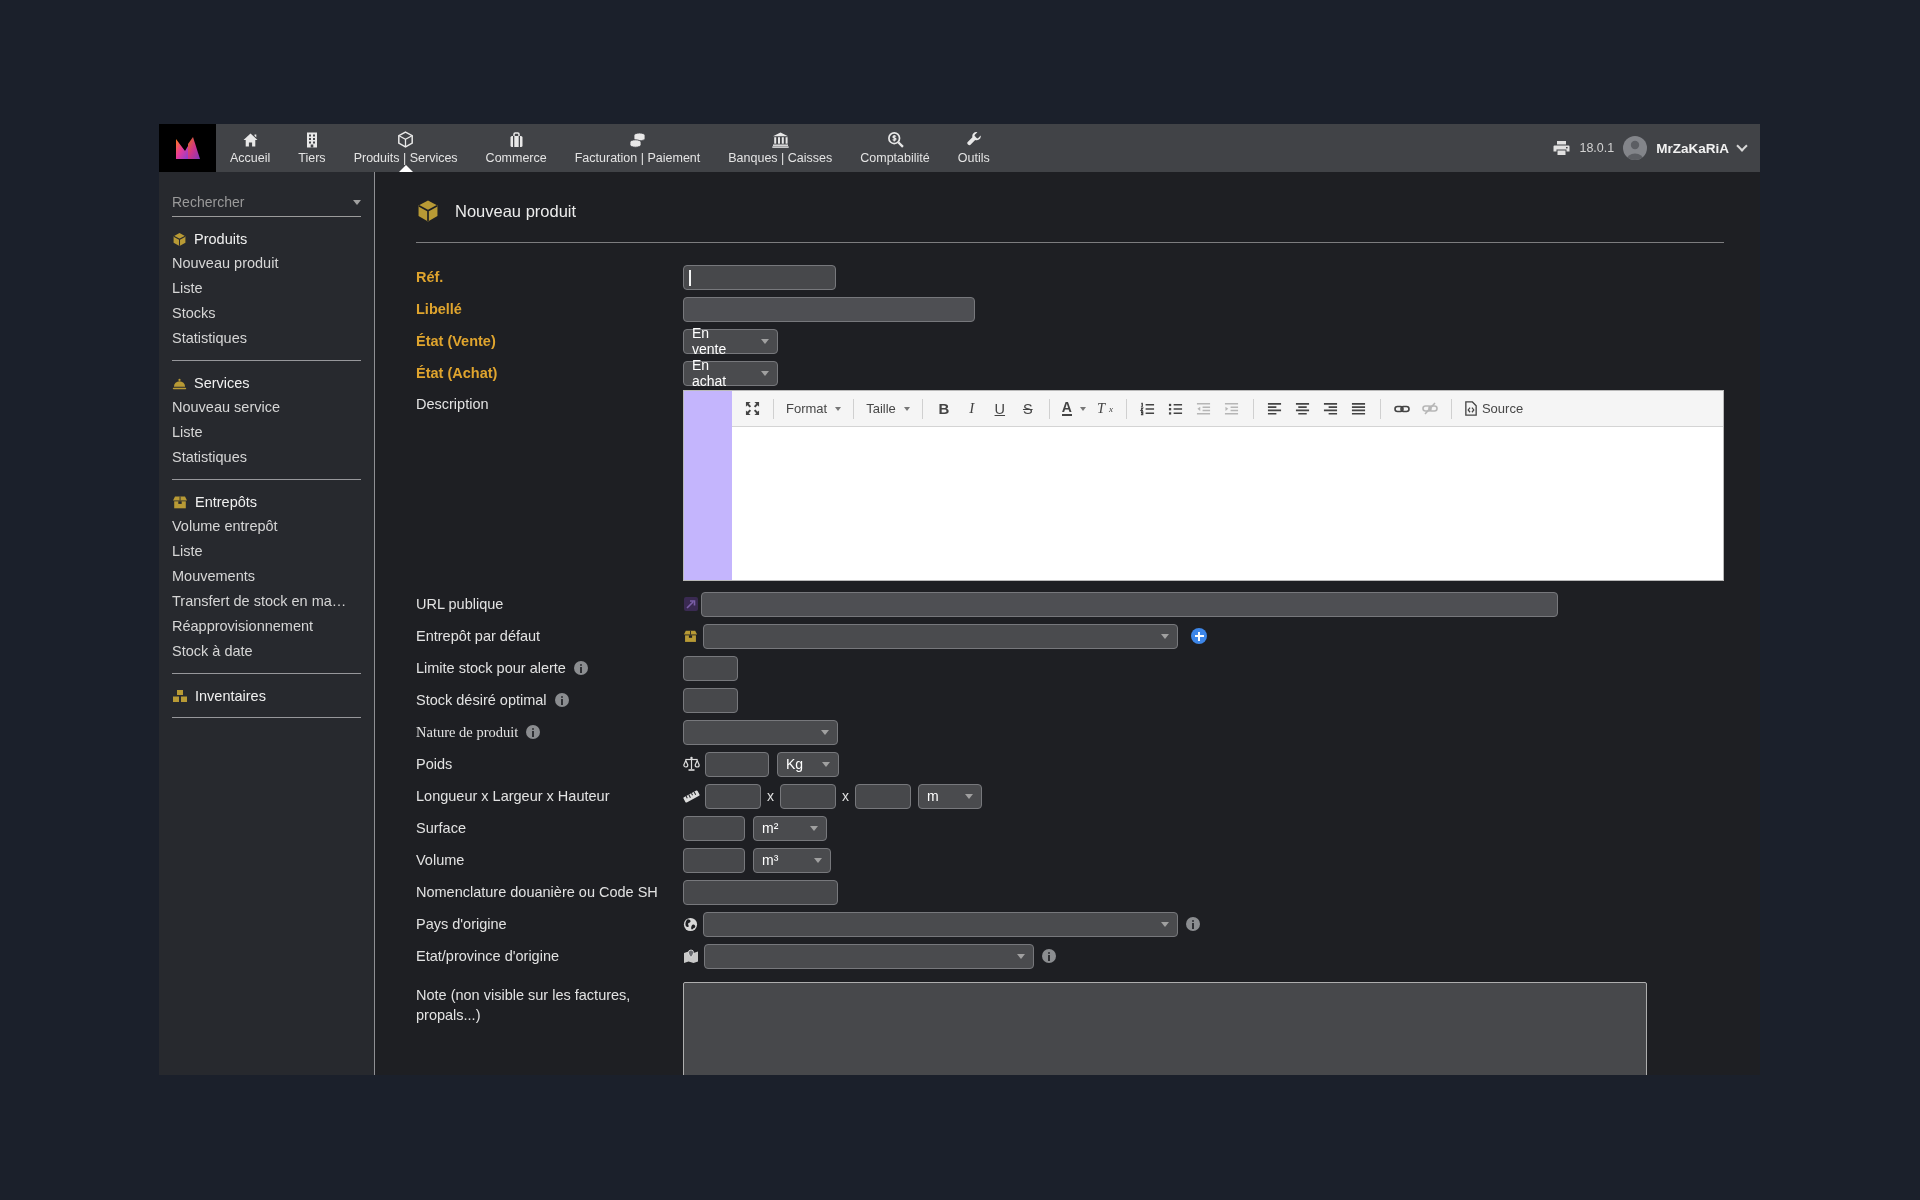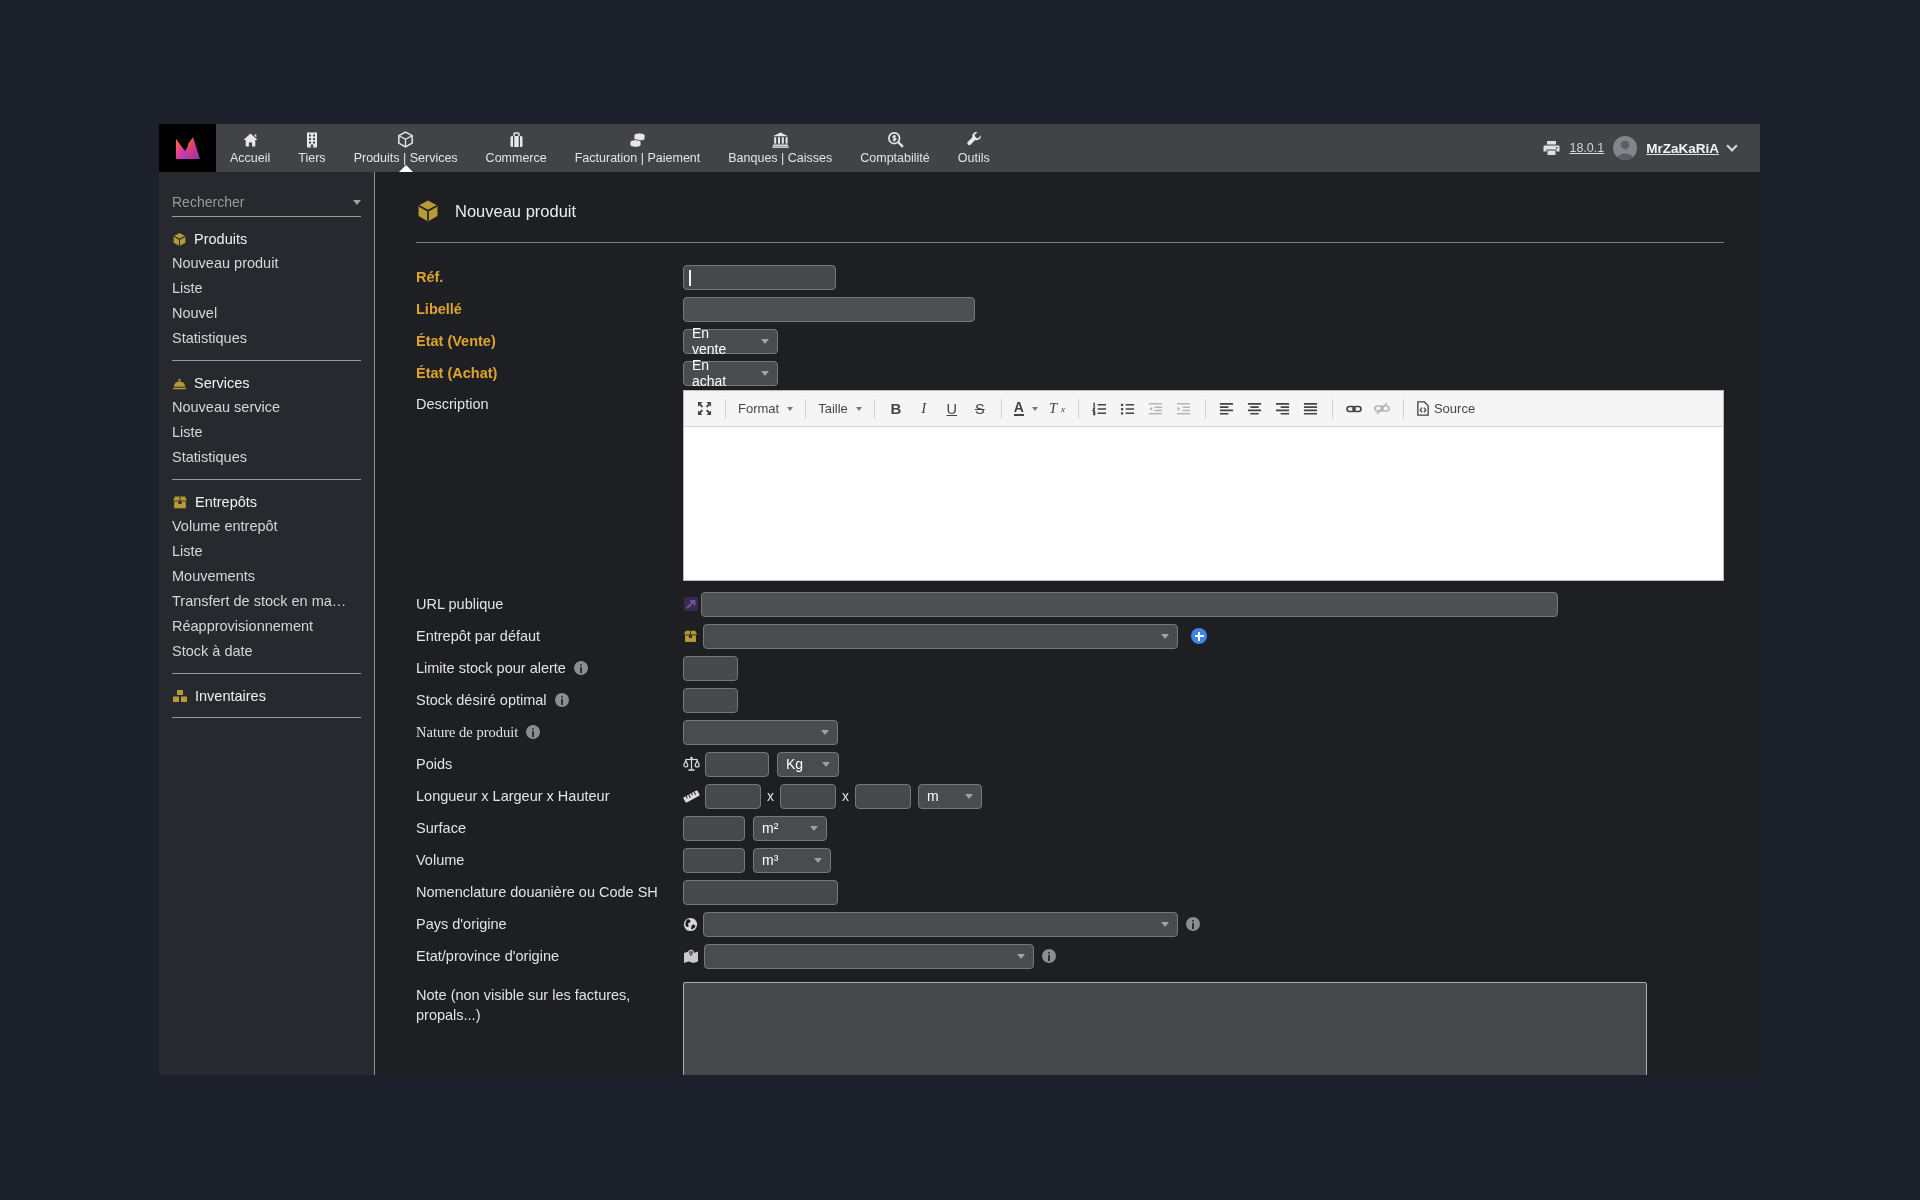--- a/index.html
+++ b/index.html
@@ -26,21 +26,21 @@
     justify-content:center; gap:3px; padding:0 14px; color:#e4e4e4;
     font-size:12.5px; cursor:pointer; white-space:nowrap;
   }
   .menu-item .mi-icon { height:17px; display:flex; align-items:flex-end; }
   .menu-item.active::after {
     content:""; position:absolute; bottom:0; left:50%; transform:translateX(-50%);
     width:0; height:0; border-left:7px solid transparent; border-right:7px solid transparent;
     border-bottom:7px solid #ffffff;
   }
   .topbar-right {
-    margin-left:auto; display:flex; align-items:center; gap:9px; padding-right:24px;text-decoration:underline;
+    margin-left:auto; display:flex; align-items:center; gap:9px; padding-right:14px;
   }
   .version-text { font-size:12.5px; color:#d2d2d2; }
   .avatar {
     width:24px; height:24px; border-radius:50%; background:#83858a;
     display:flex; align-items:flex-end; justify-content:center; overflow:hidden;
   }
   .username { font-size:13.5px; font-weight:bold; color:#f2f2f2; }
   .chev {
     width:8px; height:8px; border-right:2px solid #d8d8d8; border-bottom:2px solid #d8d8d8;
     transform:rotate(45deg); margin-top:-4px;
@@ -113,22 +113,22 @@
     position:relative; flex:none; cursor:pointer;
   }
   .plus-circle::before {
     content:""; position:absolute; left:3.5px; top:7px; width:9px; height:2px; background:#fff;
   }
   .plus-circle::after {
     content:""; position:absolute; left:7px; top:3.5px; width:2px; height:9px; background:#fff;
   }
   
   .editor-wrap {
-    width:1059px; border:1px solid #b9b9b9; background:#be185d; height:191px;
-    display:flex; flex-direction:column; margin-top:1px;
+    width:1059px; border:1px solid #b9b9b9; background:#c4b5fd; height:191px;
+    display:flex; flex-direction:column; margin-top:1px;padding-left:48px;
   }
   .editor-toolbar {
     flex:0 0 36px; background:#f5f5f5; border-bottom:1px solid #d4d4d4;
     display:flex; align-items:center; padding:0 8px; gap:4px;
   }
   .tb-sep { width:1px; height:20px; background:#d0d0d0; margin:0 5px; flex:none; }
   .tb-btn {
     min-width:24px; height:24px; display:flex; align-items:center; justify-content:center;
     color:#444; font-size:14px; cursor:pointer; border-radius:2px; gap:4px; padding:0 3px;
   }
@@ -310,21 +310,21 @@
 
       <div class="sb-section">
         <svg width="15" height="15" viewBox="0 0 16 16">
             <path d="M8 1 L14.3 4.4 V11.4 L8 15 L1.7 11.4 V4.4 Z" fill="#b89a35"></path>
             <path d="M1.9 4.5 L8 7.8 L14.1 4.5 M8 7.8 V14.6" fill="none" stroke="#27292e" stroke-width="1.1"></path>
           </svg>
         <span class="sb-section-title">Produits</span>
       </div>
       <div class="sb-item">Nouveau produit</div>
       <div class="sb-item">Liste</div>
-      <div class="sb-item">Nouvel</div>
+      <div class="sb-item">Stocks</div>
       <div class="sb-item">Statistiques</div>
       <hr class="sb-divider">
 
       <div class="sb-section">
         <svg width="15" height="13" viewBox="0 0 16 14">
             <path d="M2 10.5 a6 6 0 0 1 12 0 z" fill="#b89a35"></path>
             <circle cx="8" cy="3.2" r="1.2" fill="#b89a35"></circle>
             <rect x="0.8" y="11.5" width="14.4" height="1.6" rx="0.8" fill="#b89a35"></rect>
           </svg>
         <span class="sb-section-title">Services</span>

